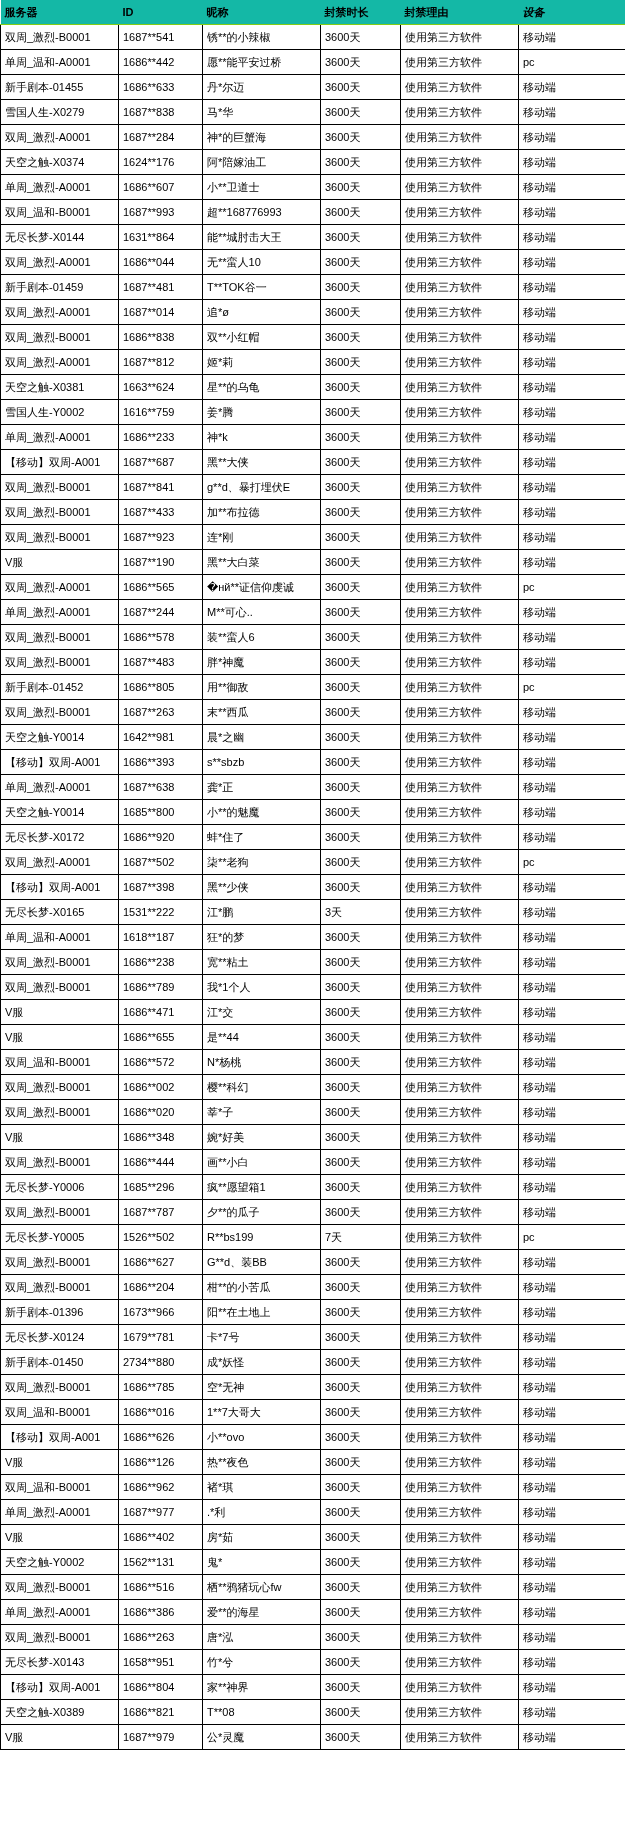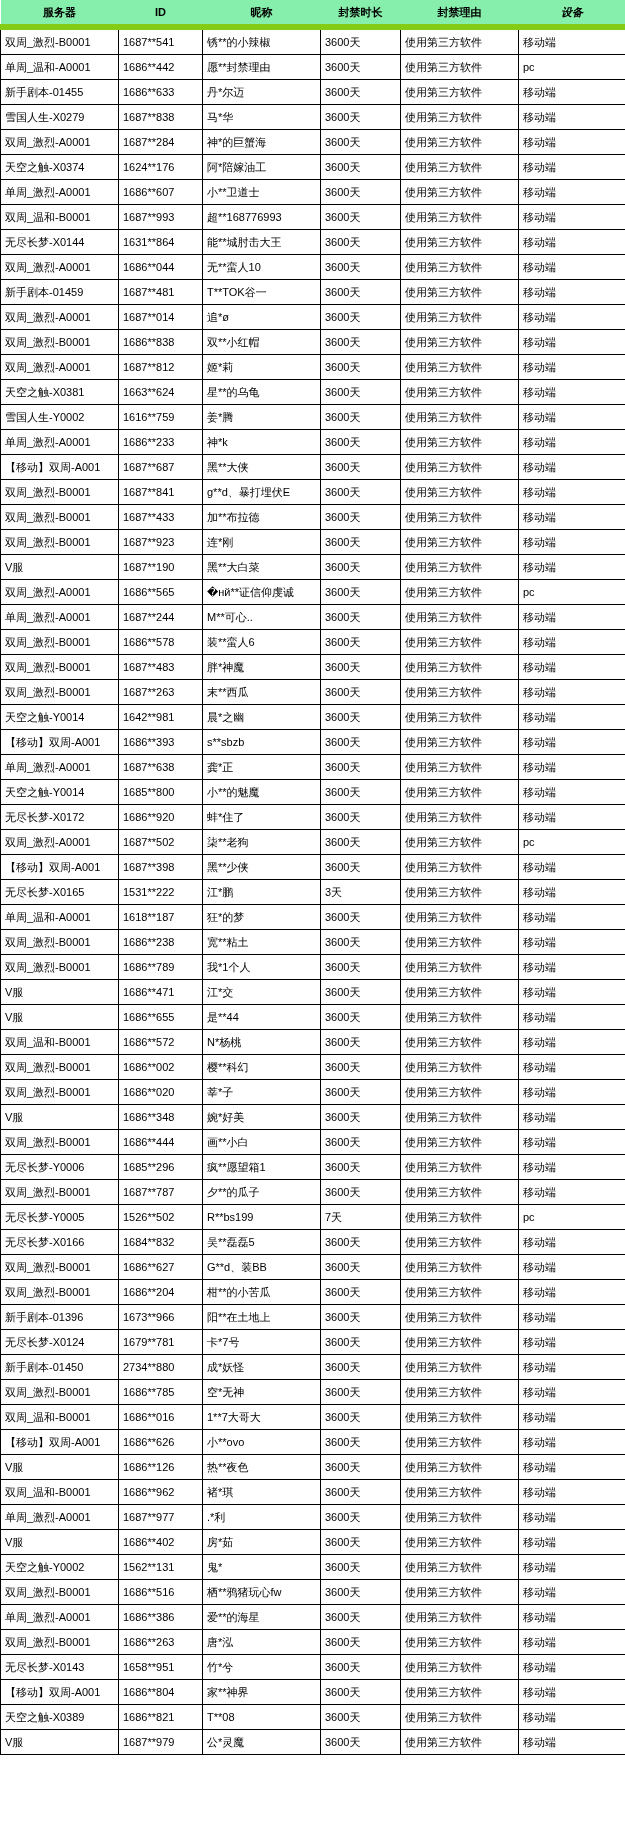--- a/index.html
+++ b/index.html
@@ -30,23 +30,22 @@
     line-height: 14px;
     height: 18px;
     overflow: hidden;
     white-space: nowrap;
   }
   table.ban-table th {
     font-weight: bold;
     border-top: none;
     border-left: none;
     border-right: none;
-    border-bottom: 6px solid #84cc16;
-    background: #86efac;
-    text-align: center;
+    border-bottom: 1px solid #84cc16;
+    background: #14b8a6;
   }
   
   thead tr th:first-child { border-left: none; }
   thead tr th:last-child { border-right: none; font-style: italic; }
 
   col.c-server { width: 118px; }
   col.c-id { width: 84px; }
   col.c-nick { width: 118px; }
   col.c-dur { width: 80px; }
   col.c-reason { width: 118px; }
@@ -79,21 +78,21 @@
         <td>双周_激烈-B0001</td>
         <td>1687**541</td>
         <td>锈**的小辣椒</td>
         <td>3600天</td>
         <td>使用第三方软件</td>
         <td>移动端</td>
       </tr>
       <tr>
         <td>单周_温和-A0001</td>
         <td>1686**442</td>
-        <td>愿**封禁理由</td>
+        <td>愿**能平安过桥</td>
         <td>3600天</td>
         <td>使用第三方软件</td>
         <td>pc</td>
       </tr>
       <tr>
         <td>新手剧本-01455</td>
         <td>1686**633</td>
         <td>丹*尔迈</td>
         <td>3600天</td>
         <td>使用第三方软件</td>
@@ -275,20 +274,28 @@
         <td>使用第三方软件</td>
         <td>移动端</td>
       </tr>
       <tr>
         <td>双周_激烈-B0001</td>
         <td>1687**483</td>
         <td>胖*神魔</td>
         <td>3600天</td>
         <td>使用第三方软件</td>
         <td>移动端</td>
+      </tr>
+      <tr>
+        <td>新手剧本-01452</td>
+        <td>1686**805</td>
+        <td>用**御敌</td>
+        <td>3600天</td>
+        <td>使用第三方软件</td>
+        <td>pc</td>
       </tr>
       <tr>
         <td>双周_激烈-B0001</td>
         <td>1687**263</td>
         <td>末**西瓜</td>
         <td>3600天</td>
         <td>使用第三方软件</td>
         <td>移动端</td>
       </tr>
       <tr>
@@ -453,28 +460,20 @@
       </tr>
       <tr>
         <td>无尽长梦-Y0005</td>
         <td>1526**502</td>
         <td>R**bs199</td>
         <td>7天</td>
         <td>使用第三方软件</td>
         <td>pc</td>
       </tr>
       <tr>
-        <td>无尽长梦-X0166</td>
-        <td>1684**832</td>
-        <td>吴**磊磊5</td>
-        <td>3600天</td>
-        <td>使用第三方软件</td>
-        <td>移动端</td>
-      </tr>
-      <tr>
         <td>双周_激烈-B0001</td>
         <td>1686**627</td>
         <td>G**d、装BB</td>
         <td>3600天</td>
         <td>使用第三方软件</td>
         <td>移动端</td>
       </tr>
       <tr>
         <td>双周_激烈-B0001</td>
         <td>1686**204</td>

